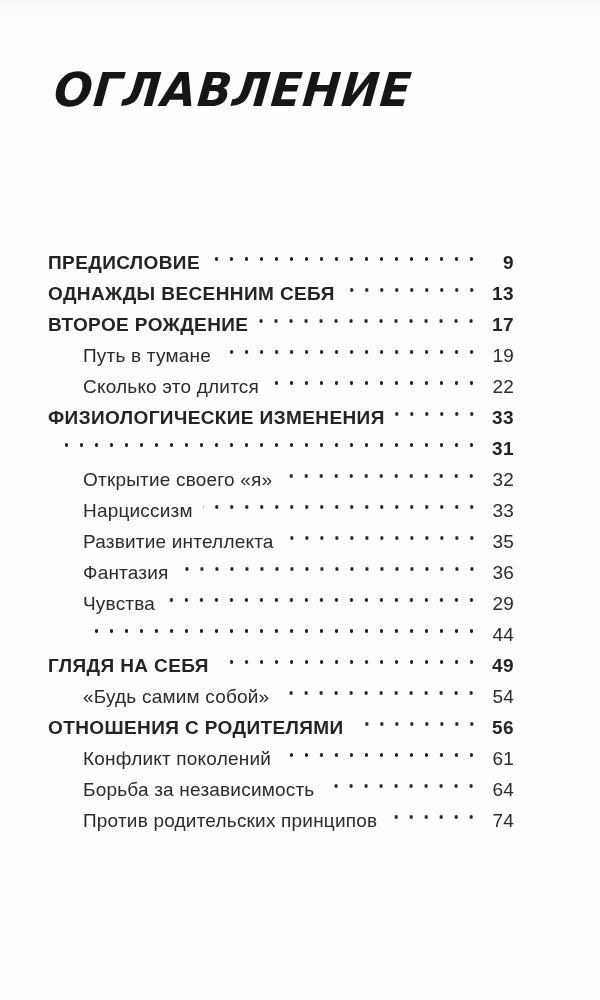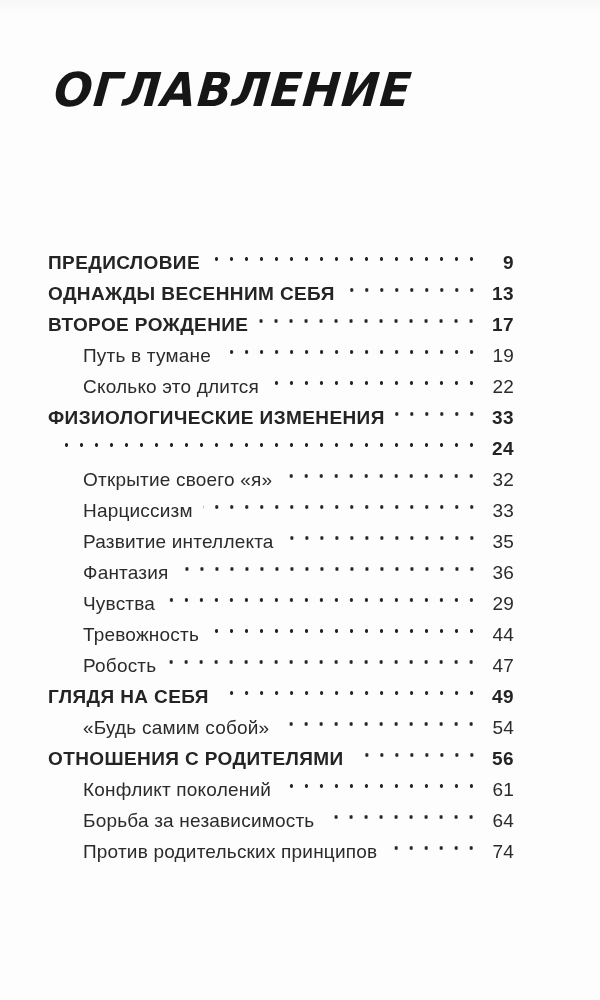--- a/index.html
+++ b/index.html
@@ -112,21 +112,21 @@
         <span class="leader"></span>
         <span class="pagenum">22</span>
       </div>
       <div class="row">
         <span>ФИЗИОЛОГИЧЕСКИЕ ИЗМЕНЕНИЯ</span>
         <span class="leader"></span>
         <span class="pagenum">33</span>
       </div>
       <div class="row">
         <span class="leader"></span>
-        <span class="pagenum">24</span>
+        <span class="pagenum">31</span>
       </div>
       <div class="row sub">
         <span>Открытие своего «я»</span>
         <span class="leader"></span>
         <span class="pagenum">32</span>
       </div>
       <div class="row sub">
         <span>Нарциссизм</span>
         <span class="leader"></span>
         <span class="pagenum">33</span>
@@ -140,28 +140,22 @@
         <span>Фантазия</span>
         <span class="leader"></span>
         <span class="pagenum">36</span>
       </div>
       <div class="row sub">
         <span>Чувства</span>
         <span class="leader"></span>
         <span class="pagenum">29</span>
       </div>
       <div class="row sub">
-        <span>Тревожность</span>
         <span class="leader"></span>
         <span class="pagenum">44</span>
-      </div>
-      <div class="row sub">
-        <span>Робость</span>
-        <span class="leader"></span>
-        <span class="pagenum">47</span>
       </div>
       <div class="row">
         <span>ГЛЯДЯ НА СЕБЯ</span>
         <span class="leader"></span>
         <span class="pagenum">49</span>
       </div>
       <div class="row sub">
         <span>«Будь самим собой»</span>
         <span class="leader"></span>
         <span class="pagenum">54</span>

